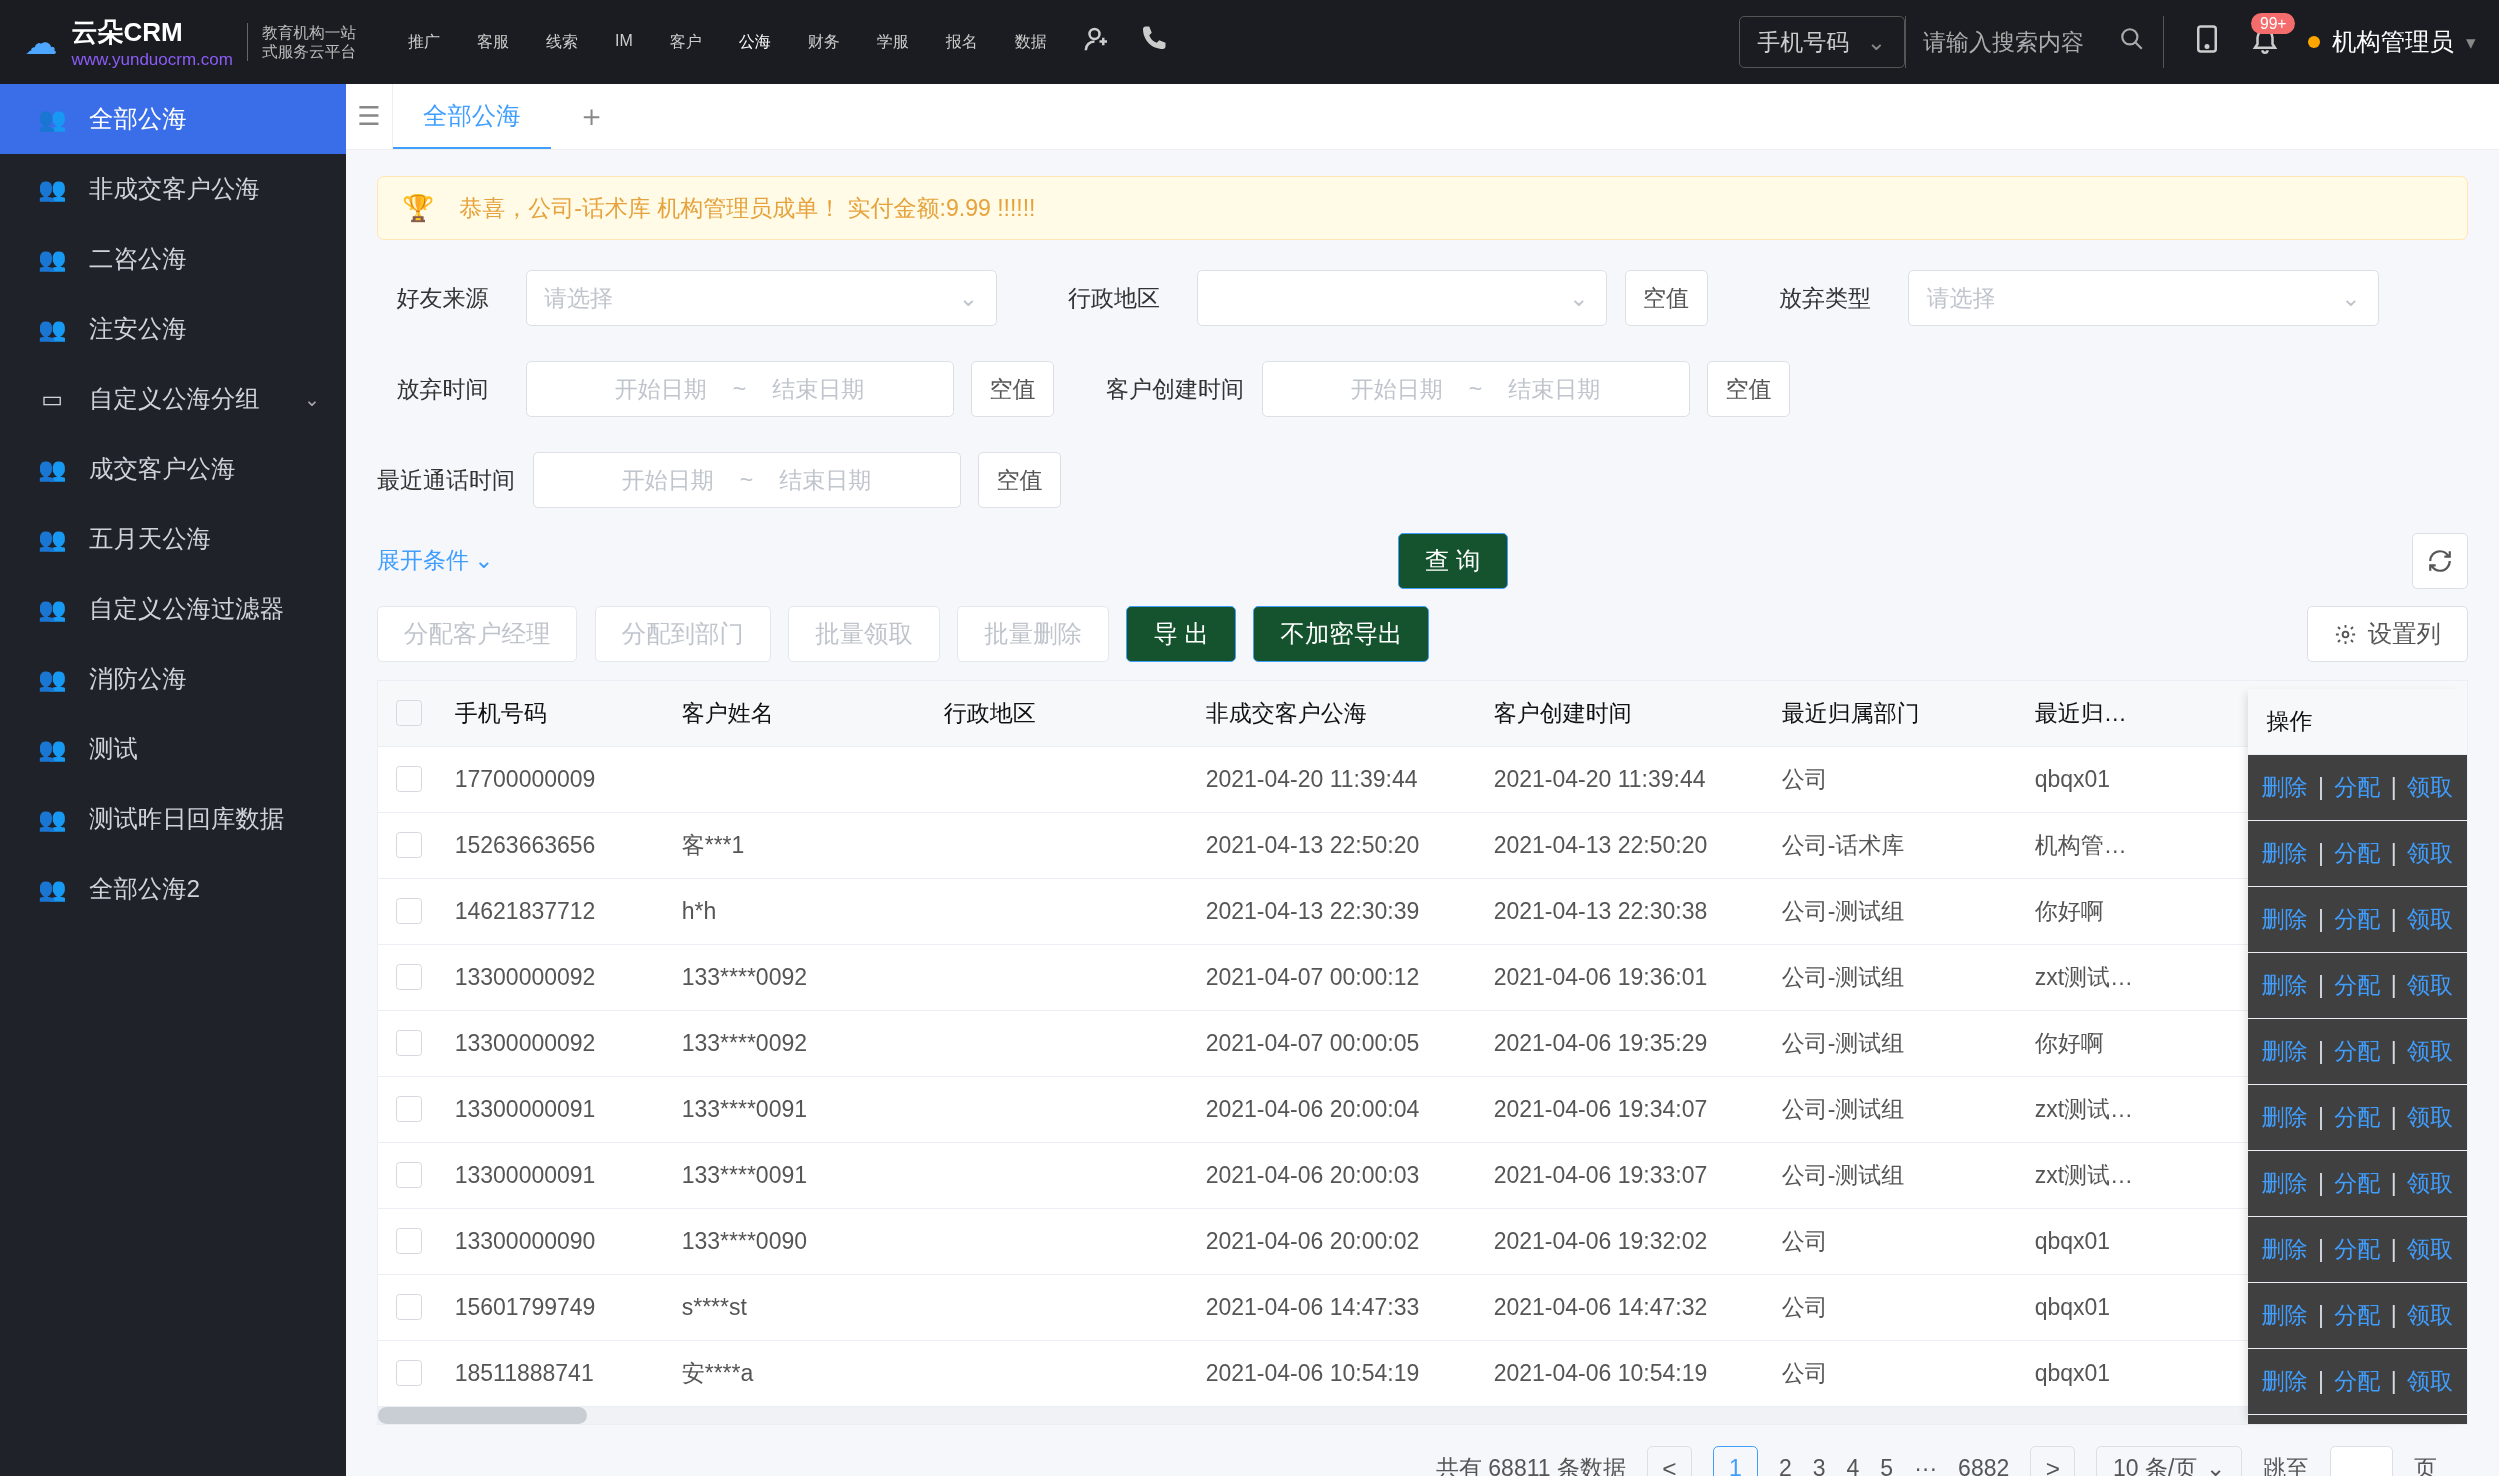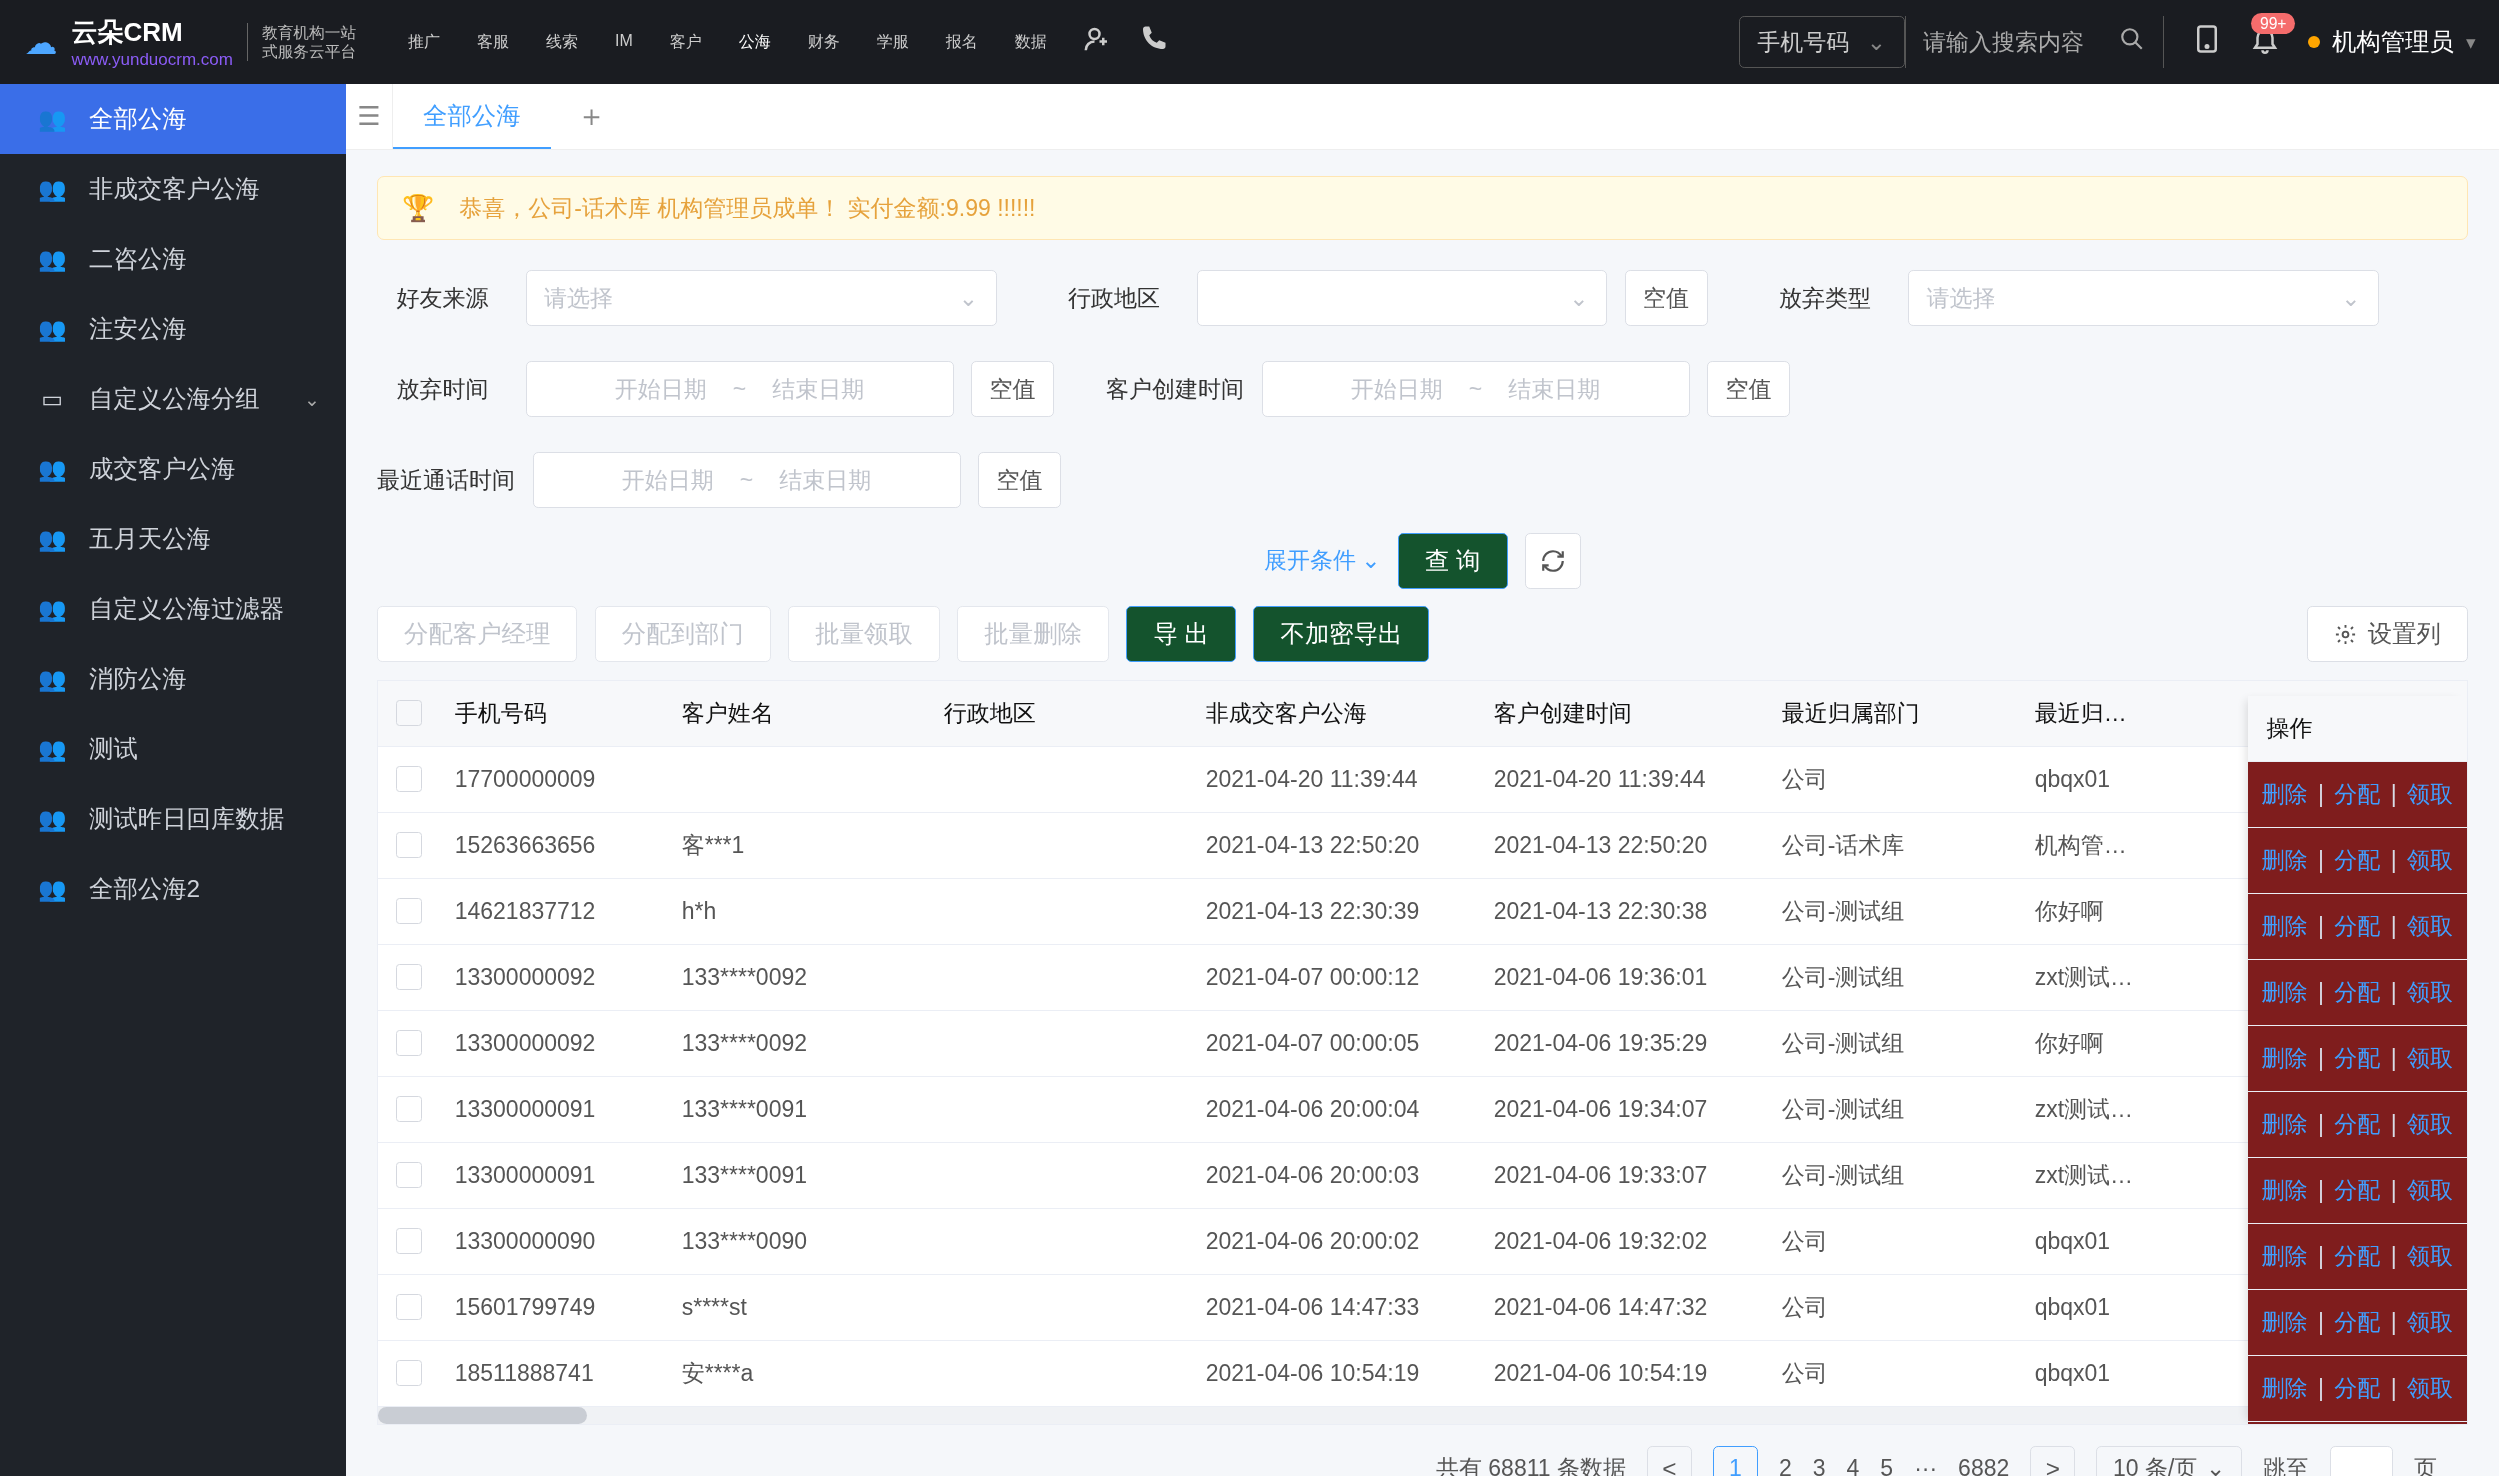--- a/index.html
+++ b/index.html
@@ -33,41 +33,41 @@
 .content{padding:26px 31px}
 .banner{border:0.9px solid #ffe6b3;background:#fffbe6;border-radius:7px;padding:15.7px 24.4px;display:flex;align-items:center;gap:24.4px;font-size:23px;color:#e6a23c}
 .banner .trophy{font-size:26px}
 .filters{margin-top:30px;display:flex;flex-wrap:wrap;gap:35px 52px}
 .frow{display:flex;align-items:center;gap:17.5px}
 .flabel{font-size:23px;color:#333;min-width:131px;text-align:center}
 .fsel{height:56px;border:0.9px solid #dcdfe6;border-radius:5.2px;background:#fff;padding:0 17.5px;font-size:23px;color:#c0c4cc;display:flex;align-items:center;justify-content:space-between;width:471px}
 .fsel.small{width:410px}
 .fsel.date{width:428px;justify-content:center;gap:26px}
 .fbtn{height:56px;border:0.9px solid #dcdfe6;border-radius:5.2px;background:#fff;padding:0 17.5px;font-size:23px;color:#555;display:flex;align-items:center}
-.action-bar{margin-top:24.4px;display:flex;align-items:center;justify-content:center;gap:17.5px}
+.action-bar{margin-top:24.4px;display:flex;align-items:center;justify-content:space-between;gap:17.5px}
 .link-blue{color:#409eff;font-size:23px;display:flex;align-items:center;gap:5.2px;cursor:pointer}
 .btn{height:56px;border-radius:5.2px;padding:0 26px;font-size:24.4px;display:inline-flex;align-items:center;justify-content:center;cursor:pointer;border:0.9px solid #dcdfe6;background:#fff;color:#555}
 .btn.primary{background:#14532d;color:#fff;border-color:#409eff}
 .btn.disabled{color:#c0c4cc;border-color:#e4e7ed;cursor:not-allowed}
 .btn.icon{width:56px;padding:0;font-size:26px}
 .toolbar{margin-top:17.5px;display:flex;gap:17.5px;align-items:center}
 .col-set{margin-left:auto}
 .tbl{margin-top:17.5px;border:0.9px solid #ebeef5;background:#fff;font-size:23px;color:#555;position:relative}
 .thead{display:flex;background:#f7f8fa;border-bottom:0.9px solid #ebeef5;height:66px;align-items:center;color:#111;font-weight:500}
 .th,.td{padding:0 15.7px;overflow:hidden;text-overflow:ellipsis;white-space:nowrap}
 .trow{display:flex;height:66px;align-items:center;border-bottom:0.9px solid #ebeef5}
 .c-chk{width:61px;flex:none;display:flex;justify-content:center}
 .c-phone{width:227px;flex:none}
 .c-name{width:262px;flex:none}
 .c-region{width:262px;flex:none}
 .c-time1{width:288px;flex:none}
 .c-time2{width:288px;flex:none}
 .c-dept{width:253px;flex:none}
 .c-person{width:131px;flex:none}
-.op-fixed{position:absolute;right:0;top:15px;bottom:0;background:#7f1d1d;box-shadow:-5.2px 0 8.7px -3.5px rgba(0,0,0,.12)}
+.op-fixed{position:absolute;right:0;top:8px;bottom:0;background:#404040;box-shadow:-5.2px 0 8.7px -3.5px rgba(0,0,0,.12)}
 .op-head{height:66px;display:flex;align-items:center;padding:0 19px;background:#f7f8fa;border-bottom:0.9px solid #ebeef5;color:#111;font-weight:500}
 .op-row{height:66px;display:flex;align-items:center;padding:0 14px;border-bottom:0.9px solid #ebeef5;gap:5.2px}
 .op-link{color:#409eff;cursor:pointer}
 .op-sep{color:#d8dce6;margin:0 5.2px}
 .chk{width:26px;height:26px;border:1.7px solid #d5d8df;border-radius:3.5px}
 .hscroll{height:17.5px;background:#f0f2f5;position:relative}
 .hscroll .bar{position:absolute;height:100%;background:#c9cdd4;left:0;width:209px;border-radius:8.7px}
 .pager{display:flex;align-items:center;justify-content:flex-end;gap:21px;padding:21px 31px 0 0;font-size:23px;color:#555}
 .pg{width:45px;height:45px;border:0.9px solid #dcdfe6;border-radius:5.2px;display:flex;align-items:center;justify-content:center;color:#555;cursor:pointer}
 .pg.active{border-color:#409eff;color:#409eff}

